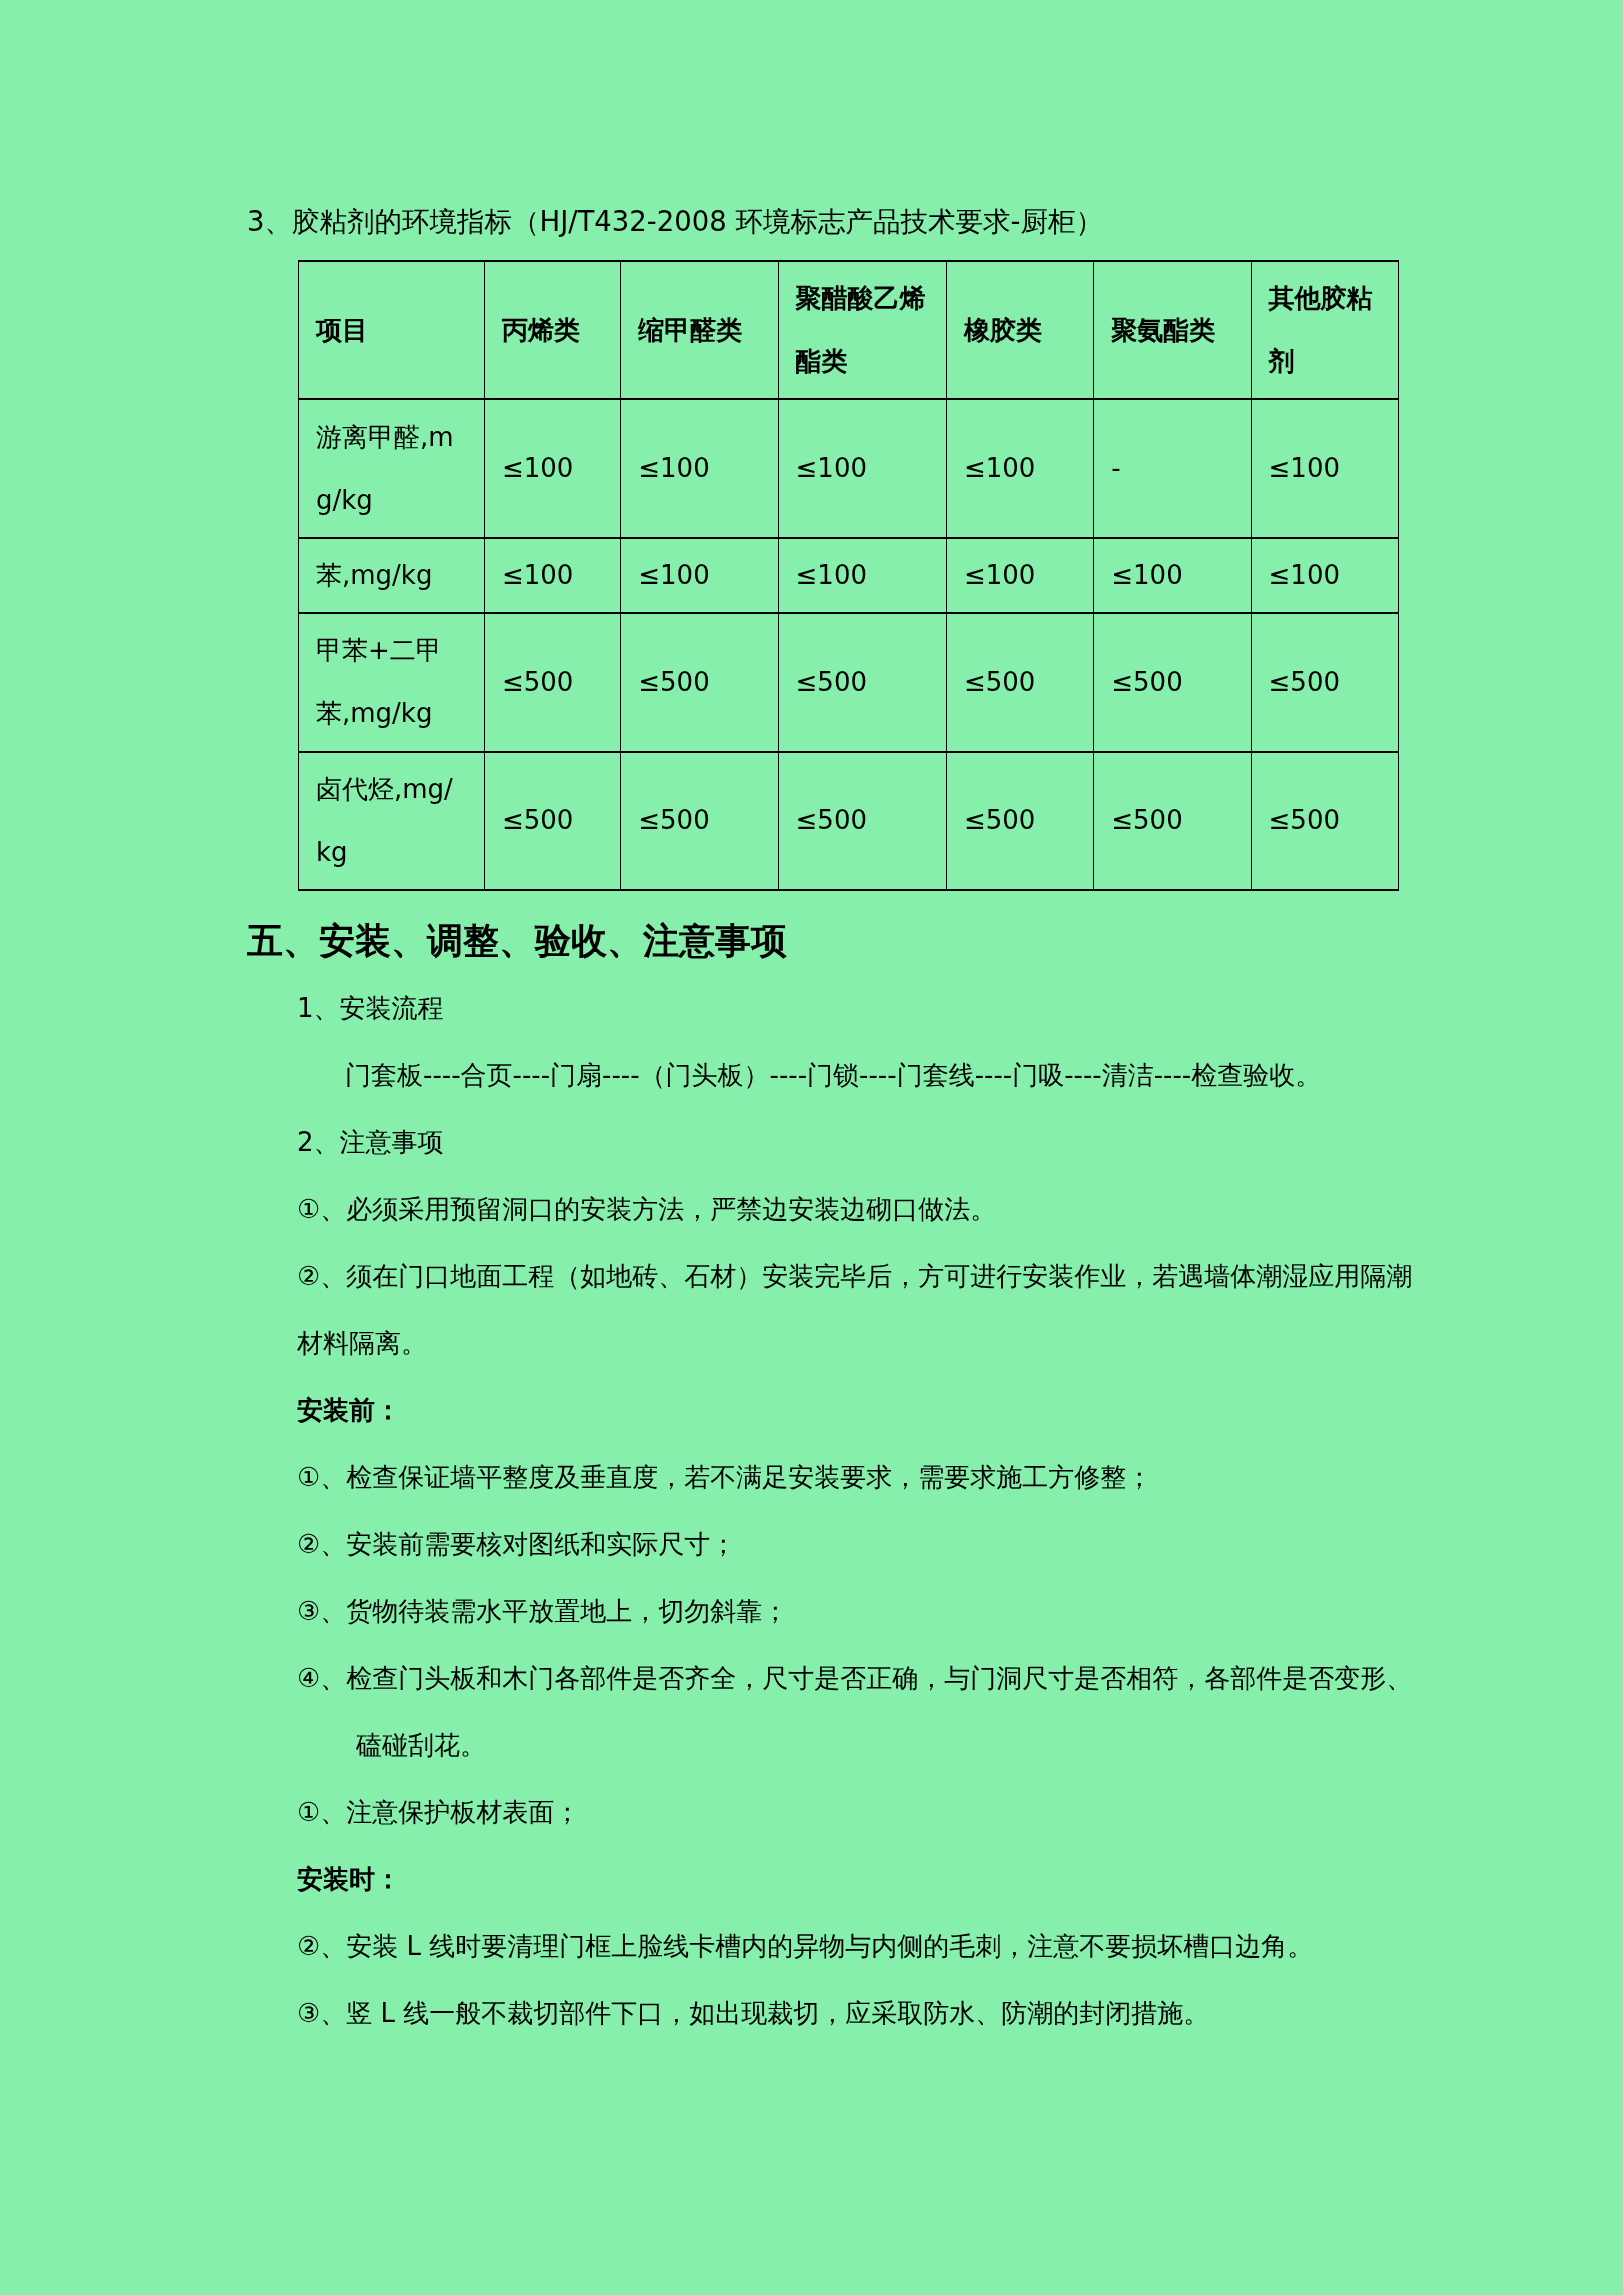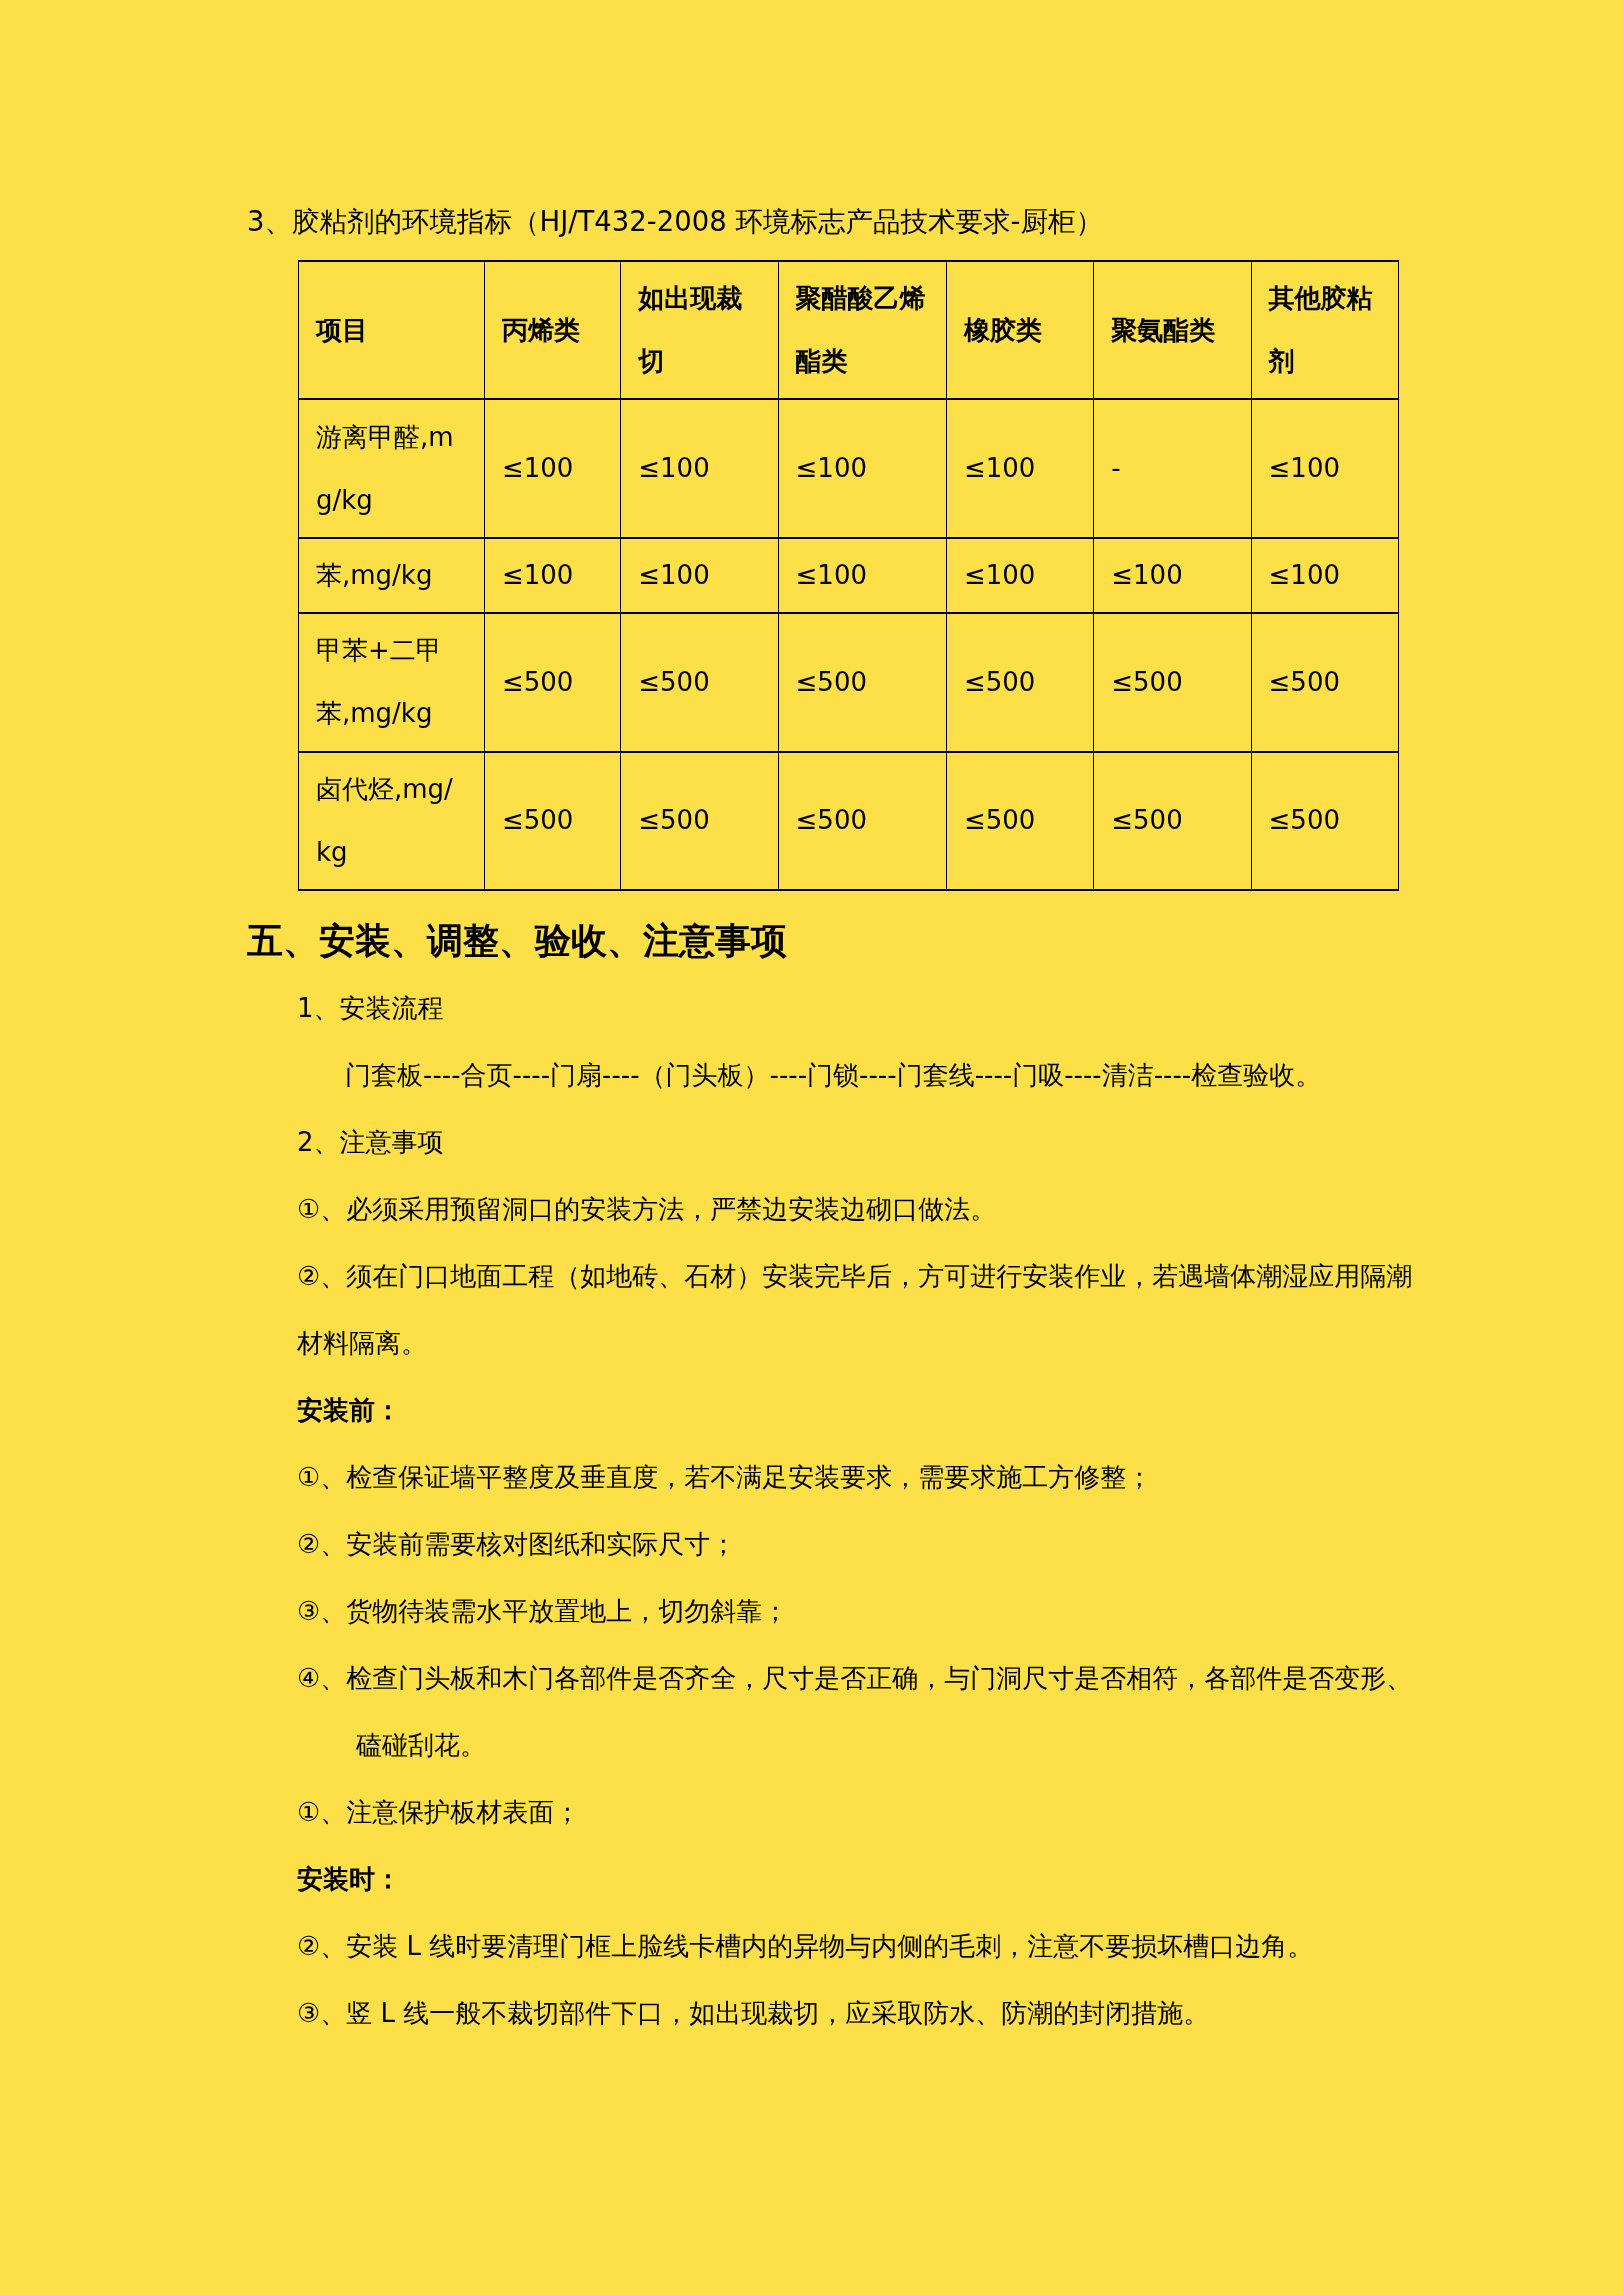--- a/index.html
+++ b/index.html
@@ -1,19 +1,19 @@
 <!DOCTYPE html>
 <html style="font-size:10.5px"><head>
 <meta charset="utf-8">
 <style>
   html, body { margin: 0; padding: 0; background: #888; }
   .page {
     width: 1623px;
     height: 2295px;
-    background: #fde047;
+    background: #86efac;
     color: #000000;
     font-family: "DejaVu Sans", "Liberation Sans", sans-serif;
     box-sizing: border-box;
     padding: 200px 196px 0 247px;
     position: relative;
     overflow: hidden;
   }
   .title3 {
     font-size: 27.5px;
     line-height: 43px;
@@ -76,21 +76,21 @@
       <col style="width:14.3%">
       <col style="width:15.3%">
       <col style="width:13.4%">
       <col style="width:14.3%">
       <col style="width:13.4%">
     </colgroup>
     <thead>
       <tr class="h-row">
         <th>项目</th>
         <th>丙烯类</th>
-        <th>如出现裁切</th>
+        <th>缩甲醛类</th>
         <th>聚醋酸乙烯酯类</th>
         <th>橡胶类</th>
         <th>聚氨酯类</th>
         <th>其他胶粘剂</th>
       </tr>
     </thead>
     <tbody>
       <tr class="row-0">
         <td>游离甲醛,mg/kg</td>
         <td>≤100</td>

